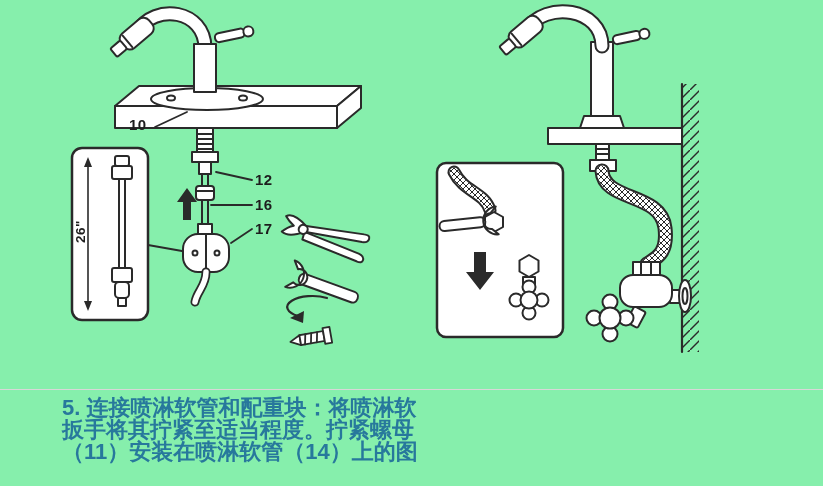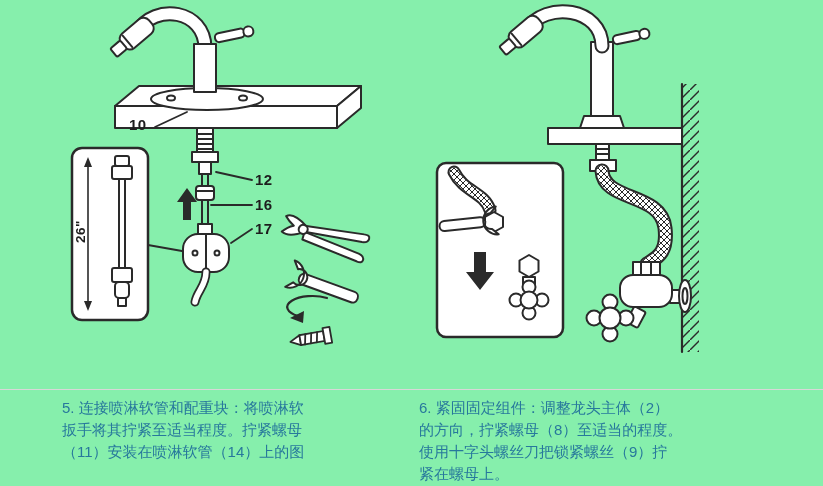--- a/index.html
+++ b/index.html
@@ -3,21 +3,21 @@
 <meta charset="utf-8">
 <style>
   *{margin:0;padding:0;box-sizing:border-box}
   html,body{width:823px;height:486px}
   body{position:relative;background:#fdfdfd;font-family:"Liberation Sans",sans-serif;overflow:hidden}
   .stage{position:absolute;inset:0;background:#86efac}
   svg{position:absolute;overflow:visible}
   .plabel{position:absolute;font-weight:700;font-size:15px;color:#1d1d1d;letter-spacing:.5px}
   .plabel.rot{width:40px;text-align:center;font-size:13.5px;transform:rotate(-90deg);transform-origin:center}
   .divider{position:absolute;left:0;top:389px;width:823px;height:1px;background:#d8d8d8}
-  .step-text{position:absolute;top:397px;width:340px;color:#27789c;font-size:15px;line-height:22px;font-weight:400}
+  .step-text{position:absolute;top:397px;width:340px;color:#27789c;font-size:22px;line-height:22px;font-weight:700}
   #t5{left:62px}
   #t6{left:419px}
   .tline{white-space:nowrap}
 </style>
 </head>
 <body>
 
 <div class="stage">
 
   <svg style="left:55px;top:0" width="335" height="388" viewBox="0 0 335 388">
@@ -220,20 +220,14 @@
   <span class="plabel rot" style="left:60px;top:224px">26"</span>
 
   <div class="divider"></div>
 
   <div class="step-text" id="t5">
     <div class="tline">5. 连接喷淋软管和配重块：将喷淋软</div>
     <div class="tline">扳手将其拧紧至适当程度。拧紧螺母</div>
     <div class="tline">（11）安装在喷淋软管（14）上的图</div>
   </div>
 
-  <div class="step-text" id="t6">
-    <div class="tline">6. 紧固固定组件：调整龙头主体（2）</div>
-    <div class="tline">的方向，拧紧螺母（8）至适当的程度。</div>
-    <div class="tline">使用十字头螺丝刀把锁紧螺丝（9）拧</div>
-    <div class="tline">紧在螺母上。</div>
-  </div>
 
 </div>
 
 </body></html>

